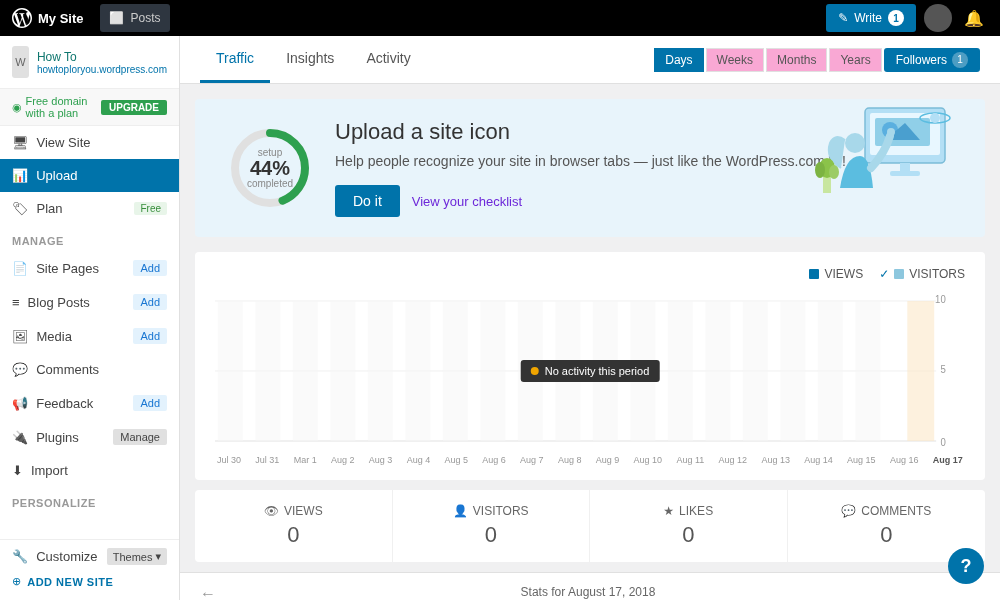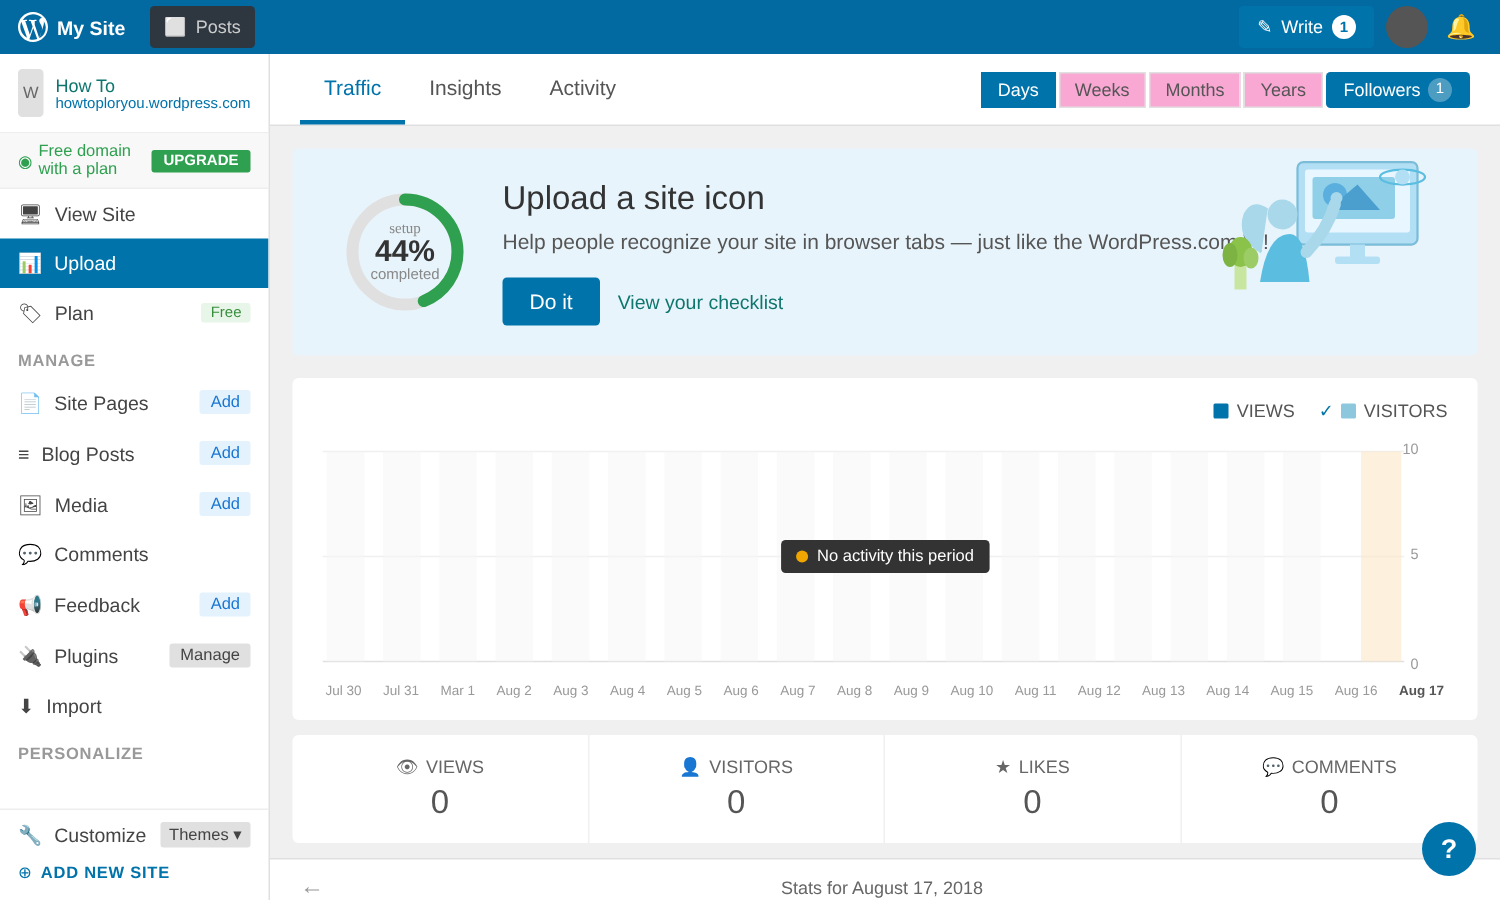--- a/index.html
+++ b/index.html
@@ -1,19 +1,19 @@
 <!DOCTYPE html>
 <html><head>
   <meta charset="utf-8">
   <style>
     * { margin: 0; padding: 0; box-sizing: border-box; }
     body { font-family: -apple-system, BlinkMacSystemFont, 'Segoe UI', sans-serif; font-size: 13px; background: #f0f0f1; width: 1000px; height: 600px; overflow: hidden; }
 
     
-    .topbar { background: #0369a1; height: 36px; display: flex; align-items: center; padding: 15px 12px; gap: 16px; }
+    .topbar { background: #000000; height: 36px; display: flex; align-items: center; padding: 15px 12px; gap: 16px; }
     .topbar-logo { color: #fff; display: flex; align-items: center; gap: 6px; font-size: 13px; font-weight: 600; }
     .topbar-logo svg { width: 20px; height: 20px; fill: #fff; }
     .topbar-reader { background: #2e3640; color: #ccc; padding: 0 10px; height: 28px; display: flex; align-items: center; gap: 6px; font-size: 12px; border-radius: 3px; cursor: pointer; }
     .topbar-right { margin-left: auto; display: flex; align-items: center; gap: 8px; }
     .write-btn { background: #0073aa; color: #fff; border: none; padding: 0 12px; height: 28px; border-radius: 3px; font-size: 12px; cursor: pointer; display: flex; align-items: center; gap: 6px; }
     .write-btn .badge { background: #fff; color: #0073aa; border-radius: 50%; width: 16px; height: 16px; font-size: 10px; display: flex; align-items: center; justify-content: center; font-weight: 700; }
     .topbar-icon { color: #ccc; font-size: 16px; cursor: pointer; width: 28px; height: 28px; display: flex; align-items: center; justify-content: center; }
     .avatar { width: 28px; height: 28px; border-radius: 50%; background: #555; }
 
     
@@ -51,29 +51,29 @@
     .followers-btn { background: #0073aa; color: #fff; padding: 4px 12px; font-size: 12px; border-radius: 3px; margin-left: 0; cursor: pointer; border: none; display: flex; align-items: center; gap: 5px; }
     .followers-count { background: rgba(255,255,255,0.3); border-radius: 50%; width: 16px; height: 16px; display: flex; align-items: center; justify-content: center; font-size: 10px; }
 
     
     .upload-banner { background: #e8f4fb; margin: 15px; border-radius: 4px; padding: 20px 30px; display: flex; align-items: center; gap: 20px; position: relative; overflow: hidden; }
     .upload-progress { position: relative; width: 90px; height: 90px; flex-shrink: 0; }
     .upload-progress svg { width: 90px; height: 90px; transform: rotate(-90deg); }
     .progress-bg { fill: none; stroke: #e0e0e0; stroke-width: 8; }
     .progress-fg { fill: none; stroke: #2ea04f; stroke-width: 8; stroke-linecap: round; stroke-dasharray: 220; stroke-dashoffset: 123; }
     .progress-text { position: absolute; top: 50%; left: 50%; transform: translate(-50%, -50%); text-align: center; }
-    .progress-setup { font-size: 10px; color: #888; font-family: Liberation Serif, serif; }
+    .progress-setup { font-size: 10px; color: #888; }
     .progress-num { font-size: 20px; font-weight: 700; color: #333; line-height: 1; }
     .progress-completed { font-size: 10px; color: #888; }
     .upload-content { flex: 1; }
     .upload-title { font-size: 22px; font-weight: 300; color: #333; margin-bottom: 8px; }
     .upload-desc { font-size: 14px; color: #555; margin-bottom: 16px; }
     .upload-actions { display: flex; align-items: center; gap: 12px; }
     .doit-btn { background: #0073aa; color: #fff; border: none; padding: 8px 18px; font-size: 14px; border-radius: 3px; cursor: pointer; }
-    .checklist-link { color: #0f766e; font-size: 13px; cursor: pointer; text-decoration: none; }
+    .checklist-link { color: #6d28d9; font-size: 13px; cursor: pointer; text-decoration: none; }
     .upload-illustration { position: absolute; right: 20px; top: 0; bottom: 0; display: flex; align-items: center; }
 
     
     .chart-container { background: #fff; margin: 0 15px; border-radius: 4px; padding: 15px 20px; }
     .chart-legend { display: flex; align-items: center; gap: 16px; justify-content: flex-end; margin-bottom: 10px; font-size: 12px; color: #555; }
     .legend-item { display: flex; align-items: center; gap: 5px; }
     .legend-dot { width: 10px; height: 10px; border-radius: 1px; }
     .chart-area { position: relative; height: 160px; }
     .chart-svg { width: 100%; height: 160px; }
     .tooltip { position: absolute; background: #333; color: #fff; font-size: 11px; padding: 5px 10px; border-radius: 3px; display: flex; align-items: center; gap: 6px; white-space: nowrap; top: 50%; left: 50%; transform: translate(-50%, -50%); }

